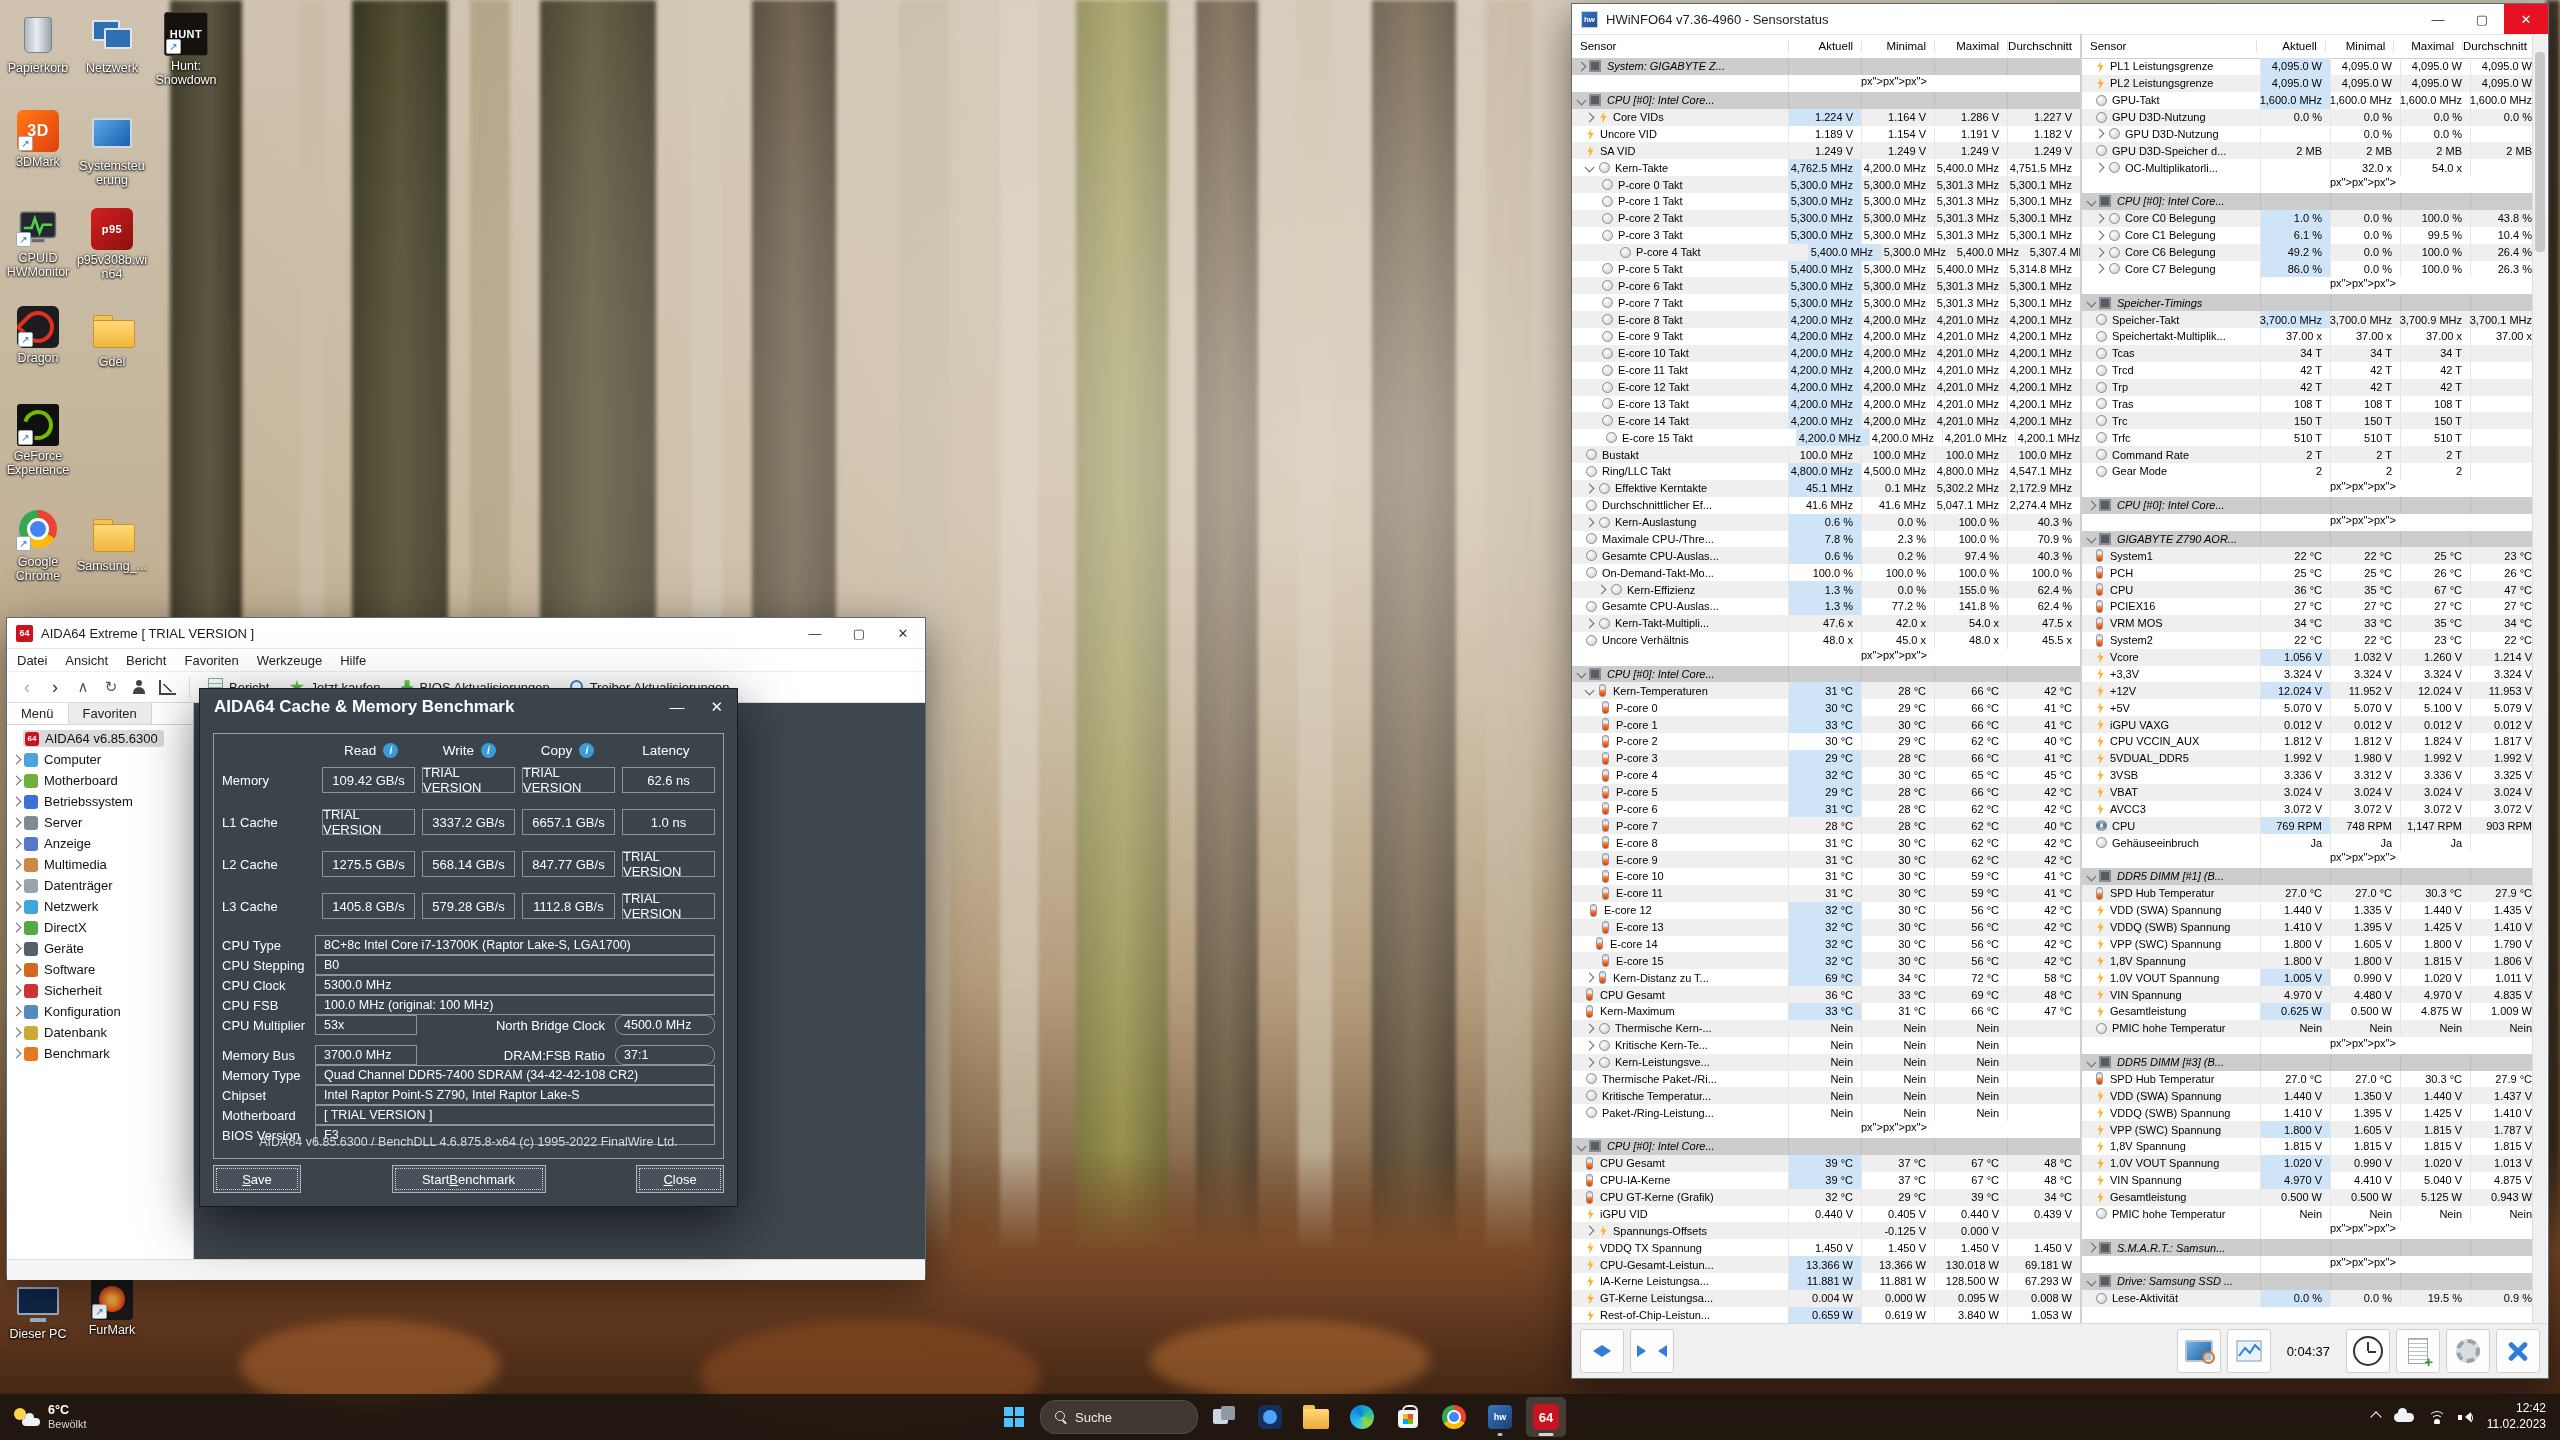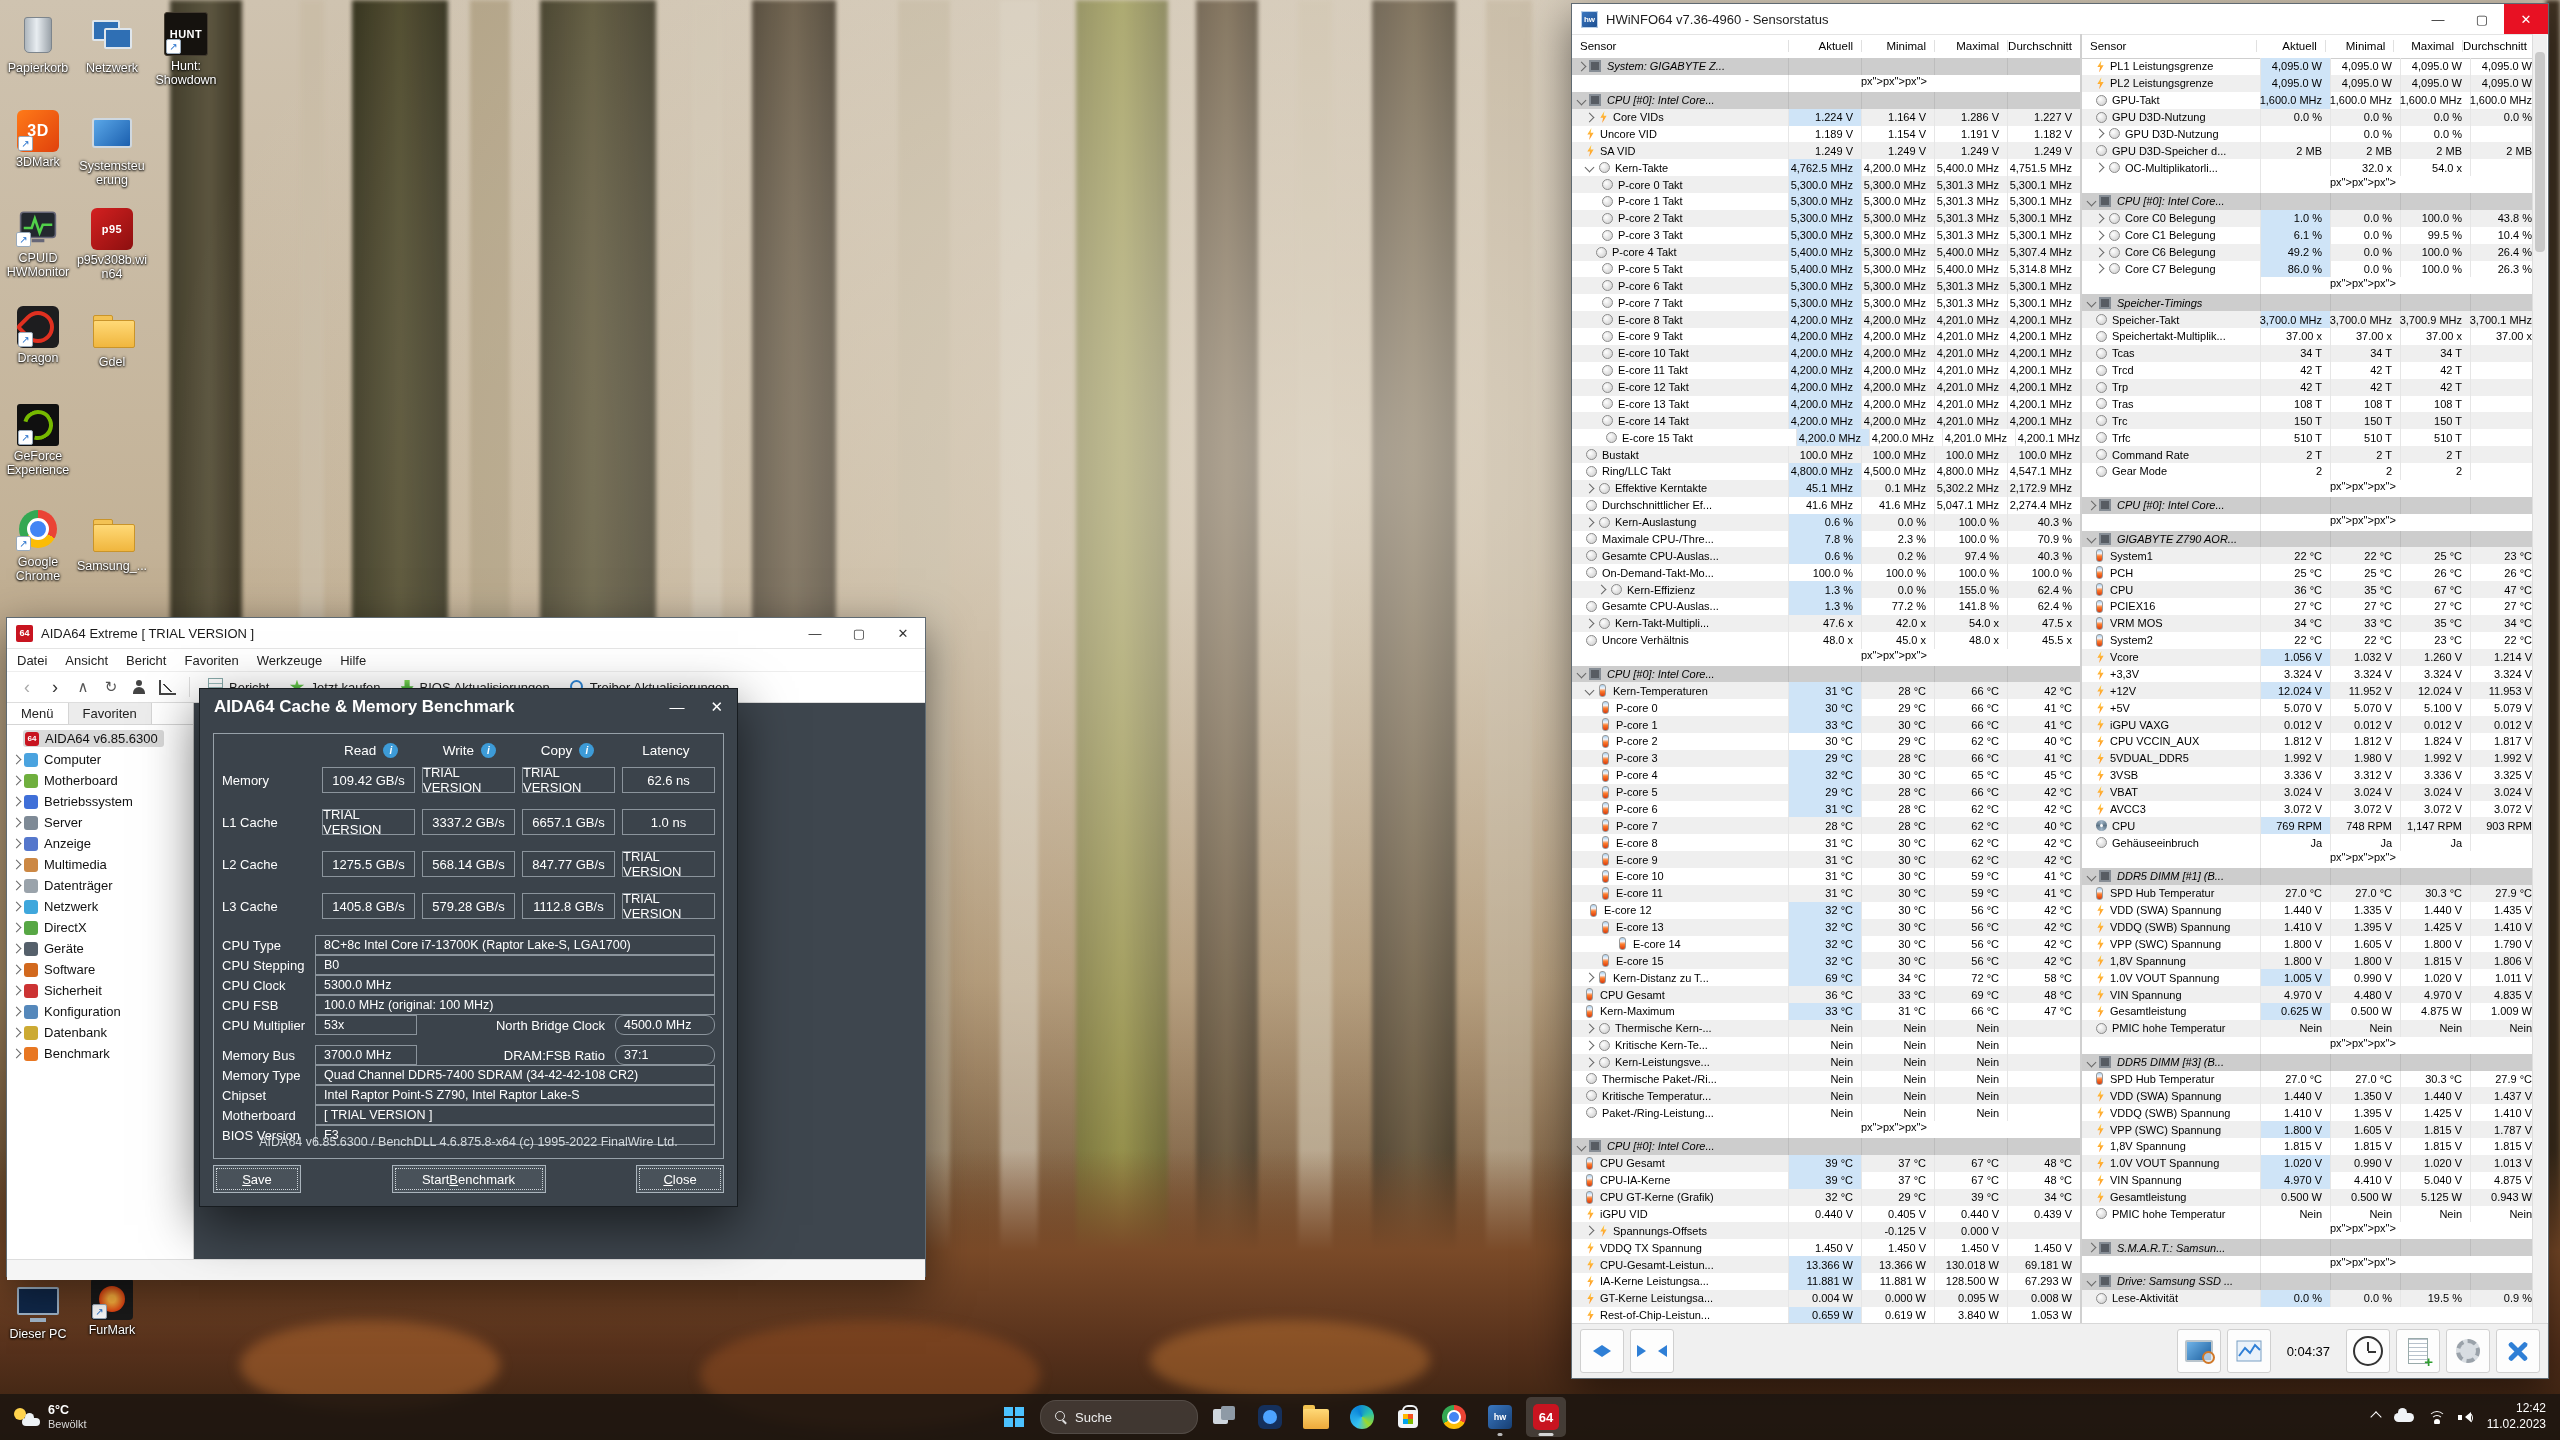--- a/index.html
+++ b/index.html
@@ -705,21 +705,21 @@
             <div class="hcl" style="width:216px;padding-left:30px">
               <span class="ic ic-clock"></span>
               <span>P-core 3 Takt</span>
             </div>
             <div class="hcv hl" style="width:73px">5,300.0 MHz</div>
             <div class="hcv" style="width:73px">5,300.0 MHz</div>
             <div class="hcv" style="width:73px">5,301.3 MHz</div>
             <div class="hcv" style="width:73px">5,300.1 MHz</div>
           </div>
           <div class="hrow even">
-            <div class="hcl" style="width:216px;padding-left:24px">
+            <div class="hcl" style="width:236px;padding-left:48px">
               <span class="ic ic-clock"></span>
               <span>P-core 4 Takt</span>
             </div>
             <div class="hcv hl" style="width:73px">5,400.0 MHz</div>
             <div class="hcv" style="width:73px">5,300.0 MHz</div>
             <div class="hcv" style="width:73px">5,400.0 MHz</div>
             <div class="hcv" style="width:73px">5,307.4 MHz</div>
           </div>
           <div class="hrow">
             <div class="hcl" style="width:216px;padding-left:30px">
@@ -1113,21 +1113,21 @@
             <div class="hcl" style="width:216px;padding-left:30px">
               <span class="ic ic-temp"></span>
               <span>E-core 13</span>
             </div>
             <div class="hcv hl" style="width:73px">32 °C</div>
             <div class="hcv" style="width:73px">30 °C</div>
             <div class="hcv" style="width:73px">56 °C</div>
             <div class="hcv" style="width:73px">42 °C</div>
           </div>
           <div class="hrow">
-            <div class="hcl" style="width:216px;padding-left:47px">
+            <div class="hcl" style="width:216px;padding-left:24px">
               <span class="ic ic-temp"></span>
               <span>E-core 14</span>
             </div>
             <div class="hcv hl" style="width:73px">32 °C</div>
             <div class="hcv" style="width:73px">30 °C</div>
             <div class="hcv" style="width:73px">56 °C</div>
             <div class="hcv" style="width:73px">42 °C</div>
           </div>
           <div class="hrow even">
             <div class="hcl" style="width:216px;padding-left:30px">

